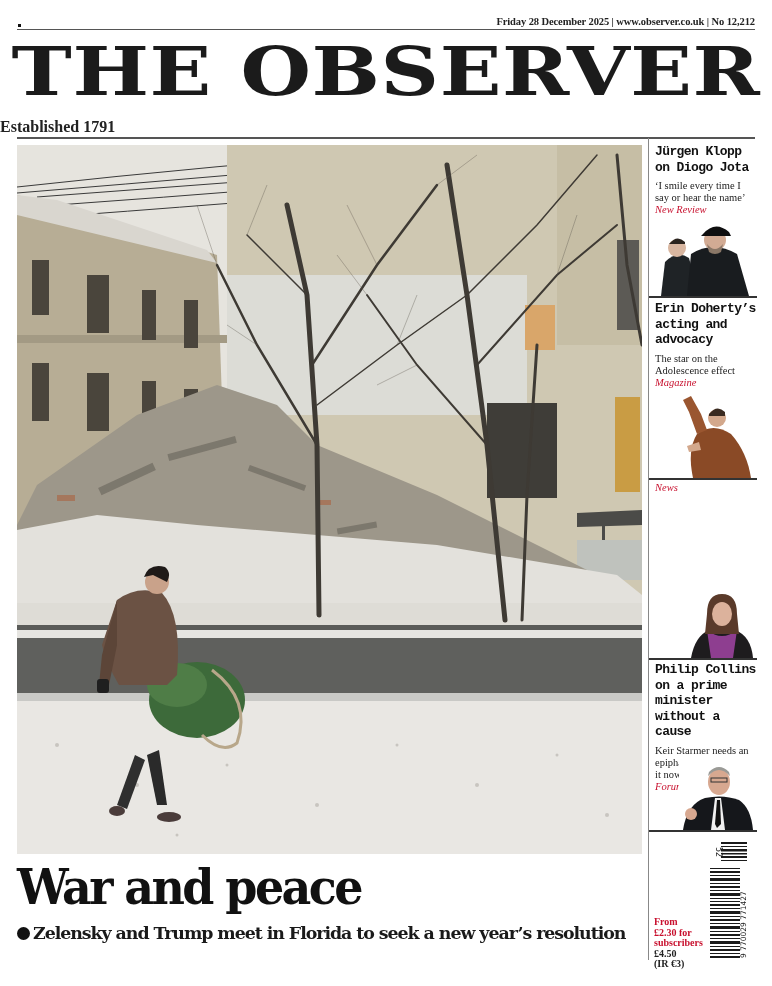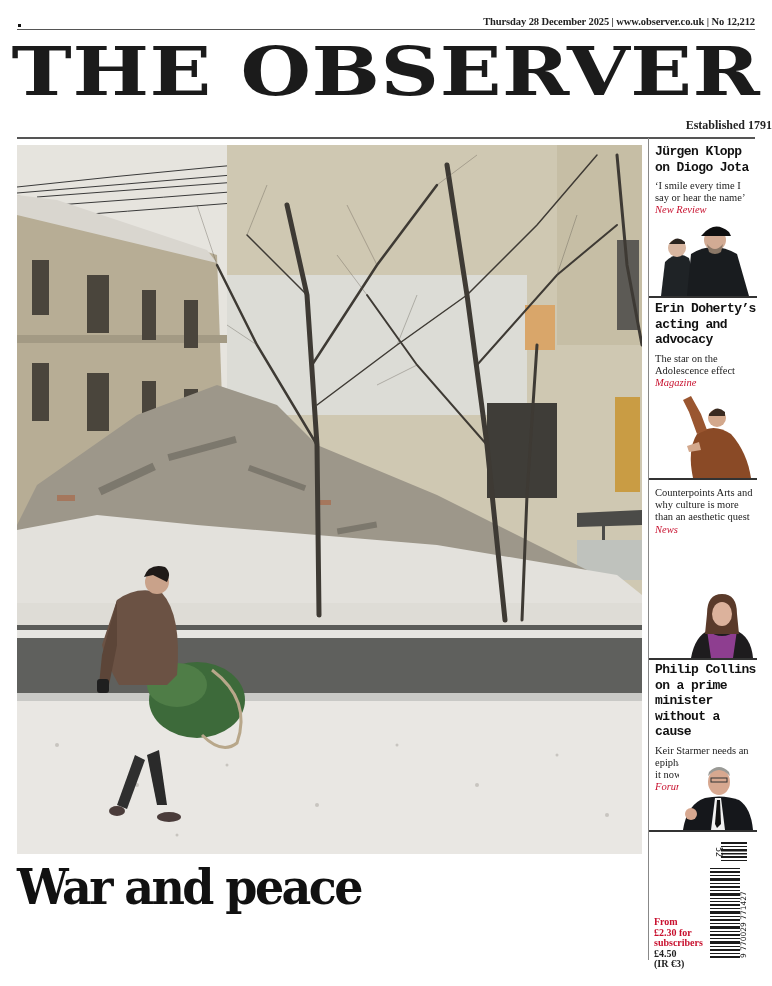--- a/index.html
+++ b/index.html
@@ -6,21 +6,21 @@
   html, body { width: 772px; height: 986px; background: #ffffff; overflow: hidden; }
   body { position: relative; font-family: "DejaVu Serif", "Liberation Serif", serif; color: #1a1a1a; }
 
   .topbar { position: absolute; left: 17px; top: 16px; width: 738px; height: 14px; border-bottom: 1.5px solid #555; }
   .topbar .dot { position: absolute; left: 1px; top: 8px; width: 3px; height: 3px; background: #111; }
   .topbar .meta { position: absolute; right: 0; top: 0; font-family: "Liberation Serif", serif; font-weight: bold; font-size: 10.5px; letter-spacing: -0.1px; color: #222; white-space: nowrap; }
 
   .masthead { position: absolute; left: 14px; top: 36px; width: 744px; height: 80px; text-align: center;
     font-family: "DejaVu Serif", serif; font-weight: bold; font-size: 75px; line-height: 80px; letter-spacing: 0.5px;
     color: #1b1b1b; transform: scaleX(1.08) scaleY(0.9); transform-origin: center top; white-space: nowrap; }
-  .established { position: absolute; left: 0; top: 118px; width: 772px; text-align: right; font-family: "Liberation Serif", serif; font-weight: bold; font-size: 12px; color: #222; }
+  .established { position: absolute; left: 0; top: 118px; width: 772px; text-align: left; font-family: "Liberation Serif", serif; font-weight: bold; font-size: 16px; color: #222; }
   .rule-main { position: absolute; left: 17px; top: 137px; width: 738px; height: 1.5px; background: #555; }
 
   .hero { position: absolute; left: 17px; top: 145px; width: 625px; height: 709px; overflow: hidden; background: #e8e6e0; }
   .hero svg { display: block; }
 
   .sidebar { position: absolute; left: 648px; top: 138px; width: 108px; height: 822px; border-left: 1.5px solid #888; }
   .promo { position: absolute; left: 6px; width: 102px; overflow: hidden; }
   .promo .head { font-family: Liberation Mono, monospace; font-weight: bold; font-size: 13px; line-height: 15.5px; letter-spacing: -0.6px; color: #111; }
   .promo .sub { font-family: "Liberation Serif", serif; font-size: 10.5px; line-height: 12.2px; color: #222; margin-top: 5px; }
   .promo .section { font-family: "Liberation Serif", serif; font-style: italic; font-size: 10.5px; line-height: 12px; color: #c8102e; }
@@ -35,21 +35,21 @@
   .headline { position: absolute; left: 17px; top: 858px; font-family: "DejaVu Serif", serif; font-weight: bold; font-size: 46px; line-height: 56px; letter-spacing: -2.6px; color: #111; transform: scaleY(1.05); transform-origin: left top; white-space: nowrap; }
   .bullets { position: absolute; left: 17px; top: 922px; width: 625px; }
   .bullet { font-family: "DejaVu Serif", serif; font-weight: bold; font-size: 17.4px; line-height: 23px; letter-spacing: -1.05px; color: #1a1a1a; white-space: nowrap; }
   .bullet .b { display: inline-block; width: 13px; height: 13px; border-radius: 50%; background: #111; margin-right: 3px; vertical-align: -1px; }
 </style>
 </head>
 <body>
 
 <div class="topbar">
   <div class="dot"></div>
-  <div class="meta">Thursday 28 December 2025 | www.observer.co.uk | No 12,212</div>
+  <div class="meta">Friday 28 December 2025 | www.observer.co.uk | No 12,212</div>
 </div>
 
 <div class="masthead">THE OBSERVER</div>
 <div class="established">Established 1791</div>
 <div class="rule-main"></div>
 
 <div class="hero">
   <svg width="625" height="709" viewBox="0 0 625 709">
 
     <rect x="0" y="0" width="625" height="709" fill="#e6e4de"></rect>
@@ -189,21 +189,20 @@
     <rect width="76" height="88" fill="#ffffff"></rect>
     <path d="M14 88 Q8 60 18 44 Q34 32 52 44 Q68 62 72 88 Z" fill="#8a4a26"></path>
     <path d="M18 44 L10 22 L4 10 L12 6 L22 24 L28 40 Z" fill="#9a5630"></path>
     <circle cx="38" cy="28" r="9" fill="#d3a88c"></circle>
     <path d="M30 24 Q38 14 46 22 L46 26 L30 26 Z" fill="#3a2a20"></path>
     <path d="M8 56 L20 52 L22 60 L10 62 Z" fill="#d3a88c"></path>
   </svg>
   <div class="divider" style="top:340px;"></div>
 
   <div class="promo" style="top:344px; height:175px;">
-    <div class="sub">Counterpoints Arts and why culture is more than an aesthetic quest</div>
     <div class="section">News</div>
   </div>
   <svg class="promo-photo" style="left:40px; top:448px;" width="66" height="72" viewBox="0 0 66 72">
     <rect width="66" height="72" fill="#ffffff"></rect>
     <path d="M2 72 Q6 50 20 44 Q33 40 46 44 Q62 50 64 72 Z" fill="#1e1c1e"></path>
     <path d="M18 44 Q33 56 48 44 L44 72 L22 72 Z" fill="#8e3e90"></path>
     <path d="M18 28 Q18 8 33 8 Q48 8 48 28 L50 48 L16 48 Z" fill="#5a3a2a"></path>
     <ellipse cx="33" cy="28" rx="10" ry="12" fill="#dcb29c"></ellipse>
   </svg>
   <div class="divider" style="top:520px;"></div>
@@ -269,13 +268,14 @@
     <rect x="2" y="106" width="30" height="1"></rect>
     <rect x="2" y="109" width="30" height="2"></rect>
     <rect x="2" y="113" width="30" height="1"></rect>
     <rect x="2" y="116" width="30" height="2"></rect>
   </g>
   <text x="38" y="118" font-family="DejaVu Sans, sans-serif" font-size="7.5" fill="#222" transform="rotate(-90 38 118)">9 770029 771427</text>
 </svg>
 
 <div class="headline">War and peace</div>
 <div class="bullets">
+  <div class="bullet"><span class="b"></span><span>Zelensky and Trump meet in Florida to seek a new year’s resolution</span></div>
 </div>
 
 </body></html>

